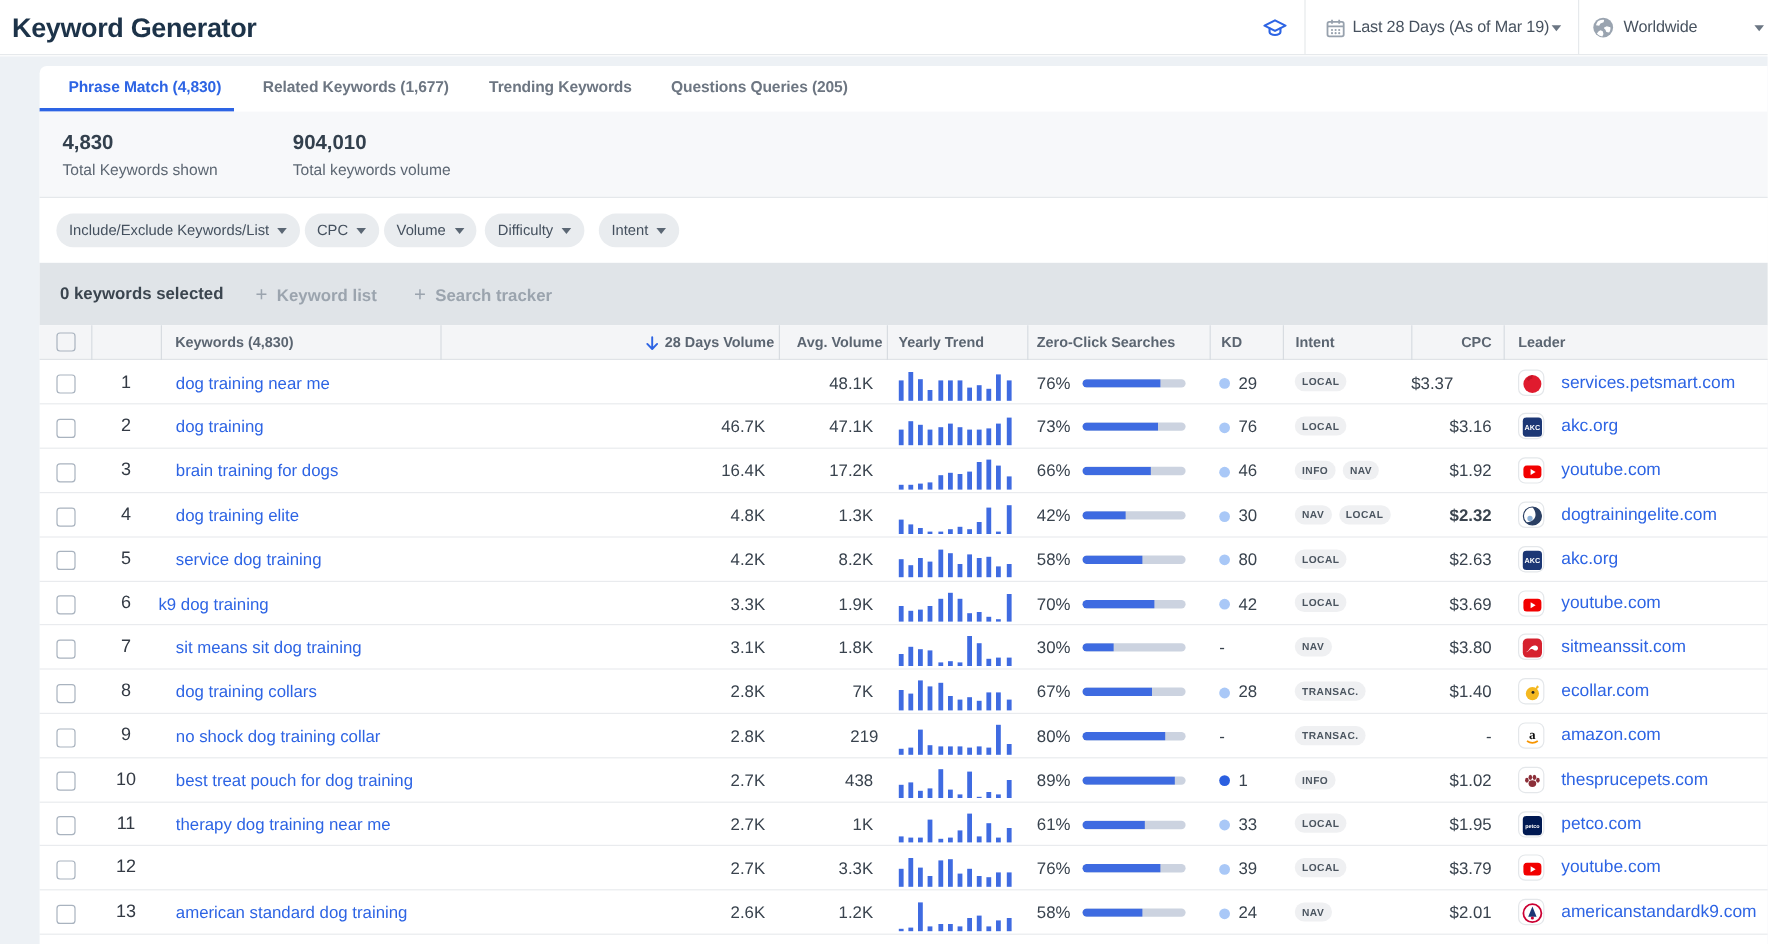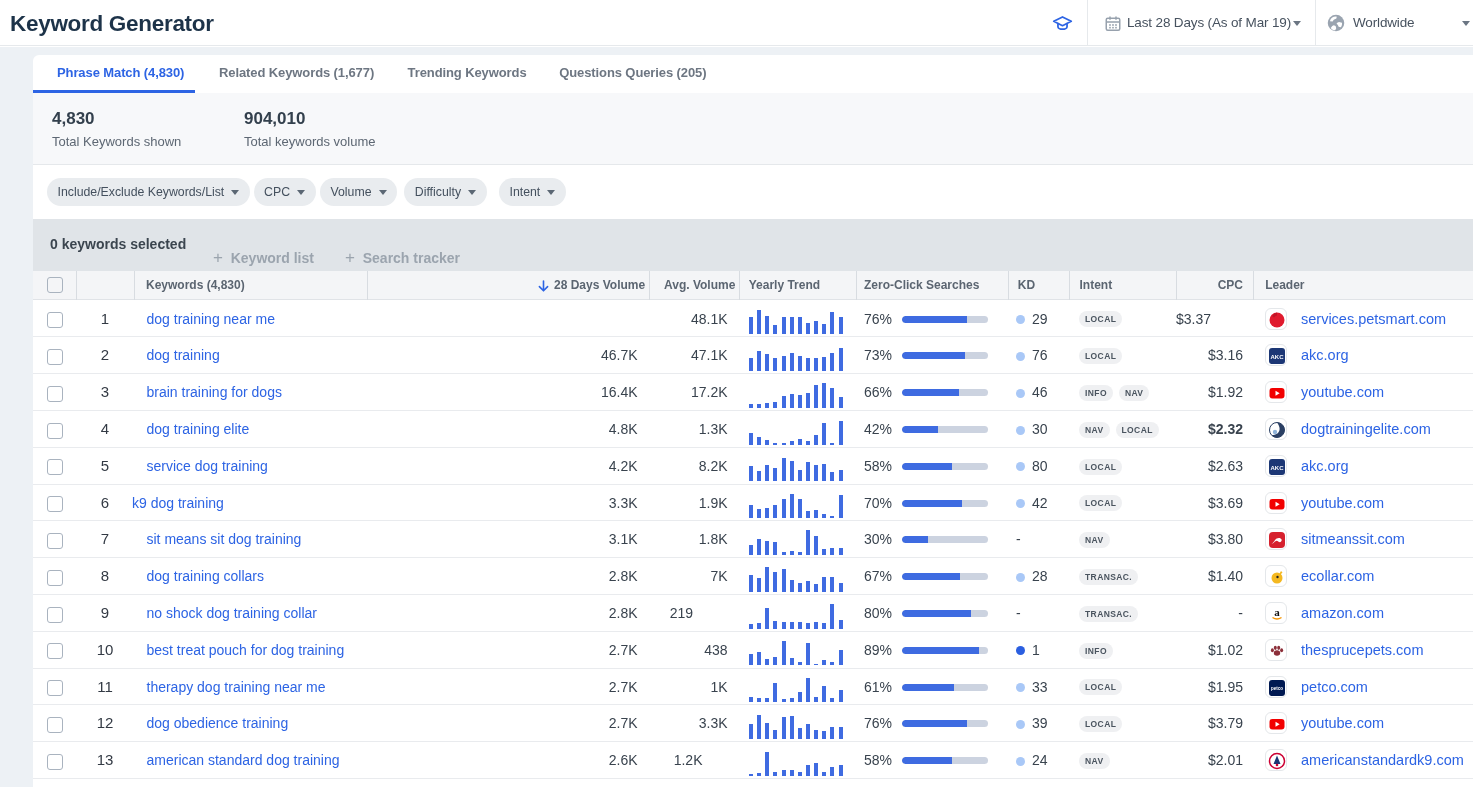--- a/index.html
+++ b/index.html
@@ -20,21 +20,21 @@
 .stats { position:absolute; left:0; top:38px; width:100%; height:72px; background:#f7f8fa; border-bottom:1px solid #e5e8eb; }
 .stat-num { font-size:17px; font-weight:700; color:#33404d; }
 .stat-lbl { font-size:13px; color:#5d6773; margin-top:5px; }
 
 .filters { position:absolute; left:0; top:110px; width:100%; height:54px; background:#fff; }
 .pill { position:absolute; top:13px; height:28px; background:#e9ecef; border-radius:14px; font-size:12.3px; color:#44505e; padding:0 10.5px; white-space:nowrap; display:inline-flex; align-items:center; }
 .pill .caret { margin-left:7px; border-left-width:4.8px; border-right-width:4.8px; border-top-width:5.5px; border-top-color:#5b6774; }
 
 .toolbar { position:absolute; left:0; top:164px; width:100%; height:52px; background:#e0e4e8; }
 .tool-sel { position:absolute; left:17px; top:17px; font-size:14px; font-weight:700; color:#3b454f; }
-.tool-btn { position:absolute; top:17px; font-size:14px; font-weight:700; color:#9ba4ae;margin-top:12px; }
+.tool-btn { position:absolute; top:17px; font-size:14px; font-weight:700; color:#9ba4ae; }
 
 .thead { position:absolute; left:0; top:216px; width:1440px; height:29px; background:#f4f5f7; border-bottom:1px solid #e0e3e7; }
 .th { position:absolute; top:0; height:29px; line-height:29px; font-size:12px; font-weight:700; color:#5b6571; white-space:nowrap; }
 .th-div { position:absolute; top:0; width:1px; height:29px; background:#d8dce1; }
 .rows { position:absolute; left:0; top:245.7px; width:1440px; }
 .row { position:relative; width:1440px; height:36.8px; border-bottom:1px solid #e9ebee; }
 .cell { position:absolute; top:0; height:36.8px; line-height:36.8px; white-space:nowrap; }
 .cb { position:absolute; width:16px; height:16px; border:1.5px solid #a9b3bf; border-radius:3px; background:#fff; }
 .num { font-size:15px; color:#333a44; }
 .kw { font-size:14px; color:#2d64e4; }
@@ -396,21 +396,21 @@
               <circle cx="9.5" cy="9" r="1.2" fill="#222"></circle>
             </svg>
           </div>
           <div class="lead cell">ecollar.com</div>
         </div>
         <div class="row">
           <div class="cb" style="left:14px;top:11.5px;"></div>
           <div class="cell num" style="left:42.6px;width:58.8px;text-align:center;">9</div>
           <div class="cell kw" style="left:113.5px;">no shock dog training collar</div>
           <div class="cell val" style="left:333.6px;width:271px;text-align:right;">2.8K</div>
-          <div class="cell val" style="left:581px;width:79px;text-align:right;">219</div>
+          <div class="cell val" style="left:620px;width:79px;text-align:right;">219</div>
           <div class="trend">
             <i style="height:5px"></i>
             <i style="height:5.3px"></i>
             <i style="height:20.2px"></i>
             <i style="height:7.5px"></i>
             <i style="height:6.4px"></i>
             <i style="height:6.6px"></i>
             <i style="height:6.6px"></i>
             <i style="height:6.1px"></i>
             <i style="height:6.4px"></i>
@@ -504,21 +504,20 @@
             <svg width="18" height="18" viewBox="0 0 18 18">
               <rect x="1" y="1" width="16" height="16" rx="3" fill="#001952"></rect>
               <text x="9" y="11" font-size="4.5" font-weight="bold" fill="#fff" text-anchor="middle" font-family="Liberation Sans">petco</text>
             </svg>
           </div>
           <div class="lead cell">petco.com</div>
         </div>
         <div class="row">
           <div class="cb" style="left:14px;top:11.5px;"></div>
           <div class="cell num" style="left:42.6px;width:58.8px;text-align:center;">12</div>
-          <div class="cell kw" style="left:113.5px;">dog obedience training</div>
           <div class="cell val" style="left:333.6px;width:271px;text-align:right;">2.7K</div>
           <div class="cell val" style="left:615.6px;width:79px;text-align:right;">3.3K</div>
           <div class="trend">
             <i style="height:14.8px"></i>
             <i style="height:24px"></i>
             <i style="height:16px"></i>
             <i style="height:8.9px"></i>
             <i style="height:21.8px"></i>
             <i style="height:22.8px"></i>
             <i style="height:11px"></i>
@@ -542,21 +541,21 @@
               <path d="M7.5 6.8v5l4.2-2.5z" fill="#fff"></path>
             </svg>
           </div>
           <div class="lead cell">youtube.com</div>
         </div>
         <div class="row">
           <div class="cb" style="left:14px;top:11.5px;"></div>
           <div class="cell num" style="left:42.6px;width:58.8px;text-align:center;">13</div>
           <div class="cell kw" style="left:113.5px;">american standard dog training</div>
           <div class="cell val" style="left:333.6px;width:271px;text-align:right;">2.6K</div>
-          <div class="cell val" style="left:615.6px;width:79px;text-align:center;">1.2K</div>
+          <div class="cell val" style="left:615.6px;width:79px;text-align:right;">1.2K</div>
           <div class="trend">
             <i style="height:1.9px"></i>
             <i style="height:3.3px"></i>
             <i style="height:24.2px"></i>
             <i style="height:4.2px"></i>
             <i style="height:6.3px"></i>
             <i style="height:6.1px"></i>
             <i style="height:4.2px"></i>
             <i style="height:11px"></i>
             <i style="height:13.2px"></i>

